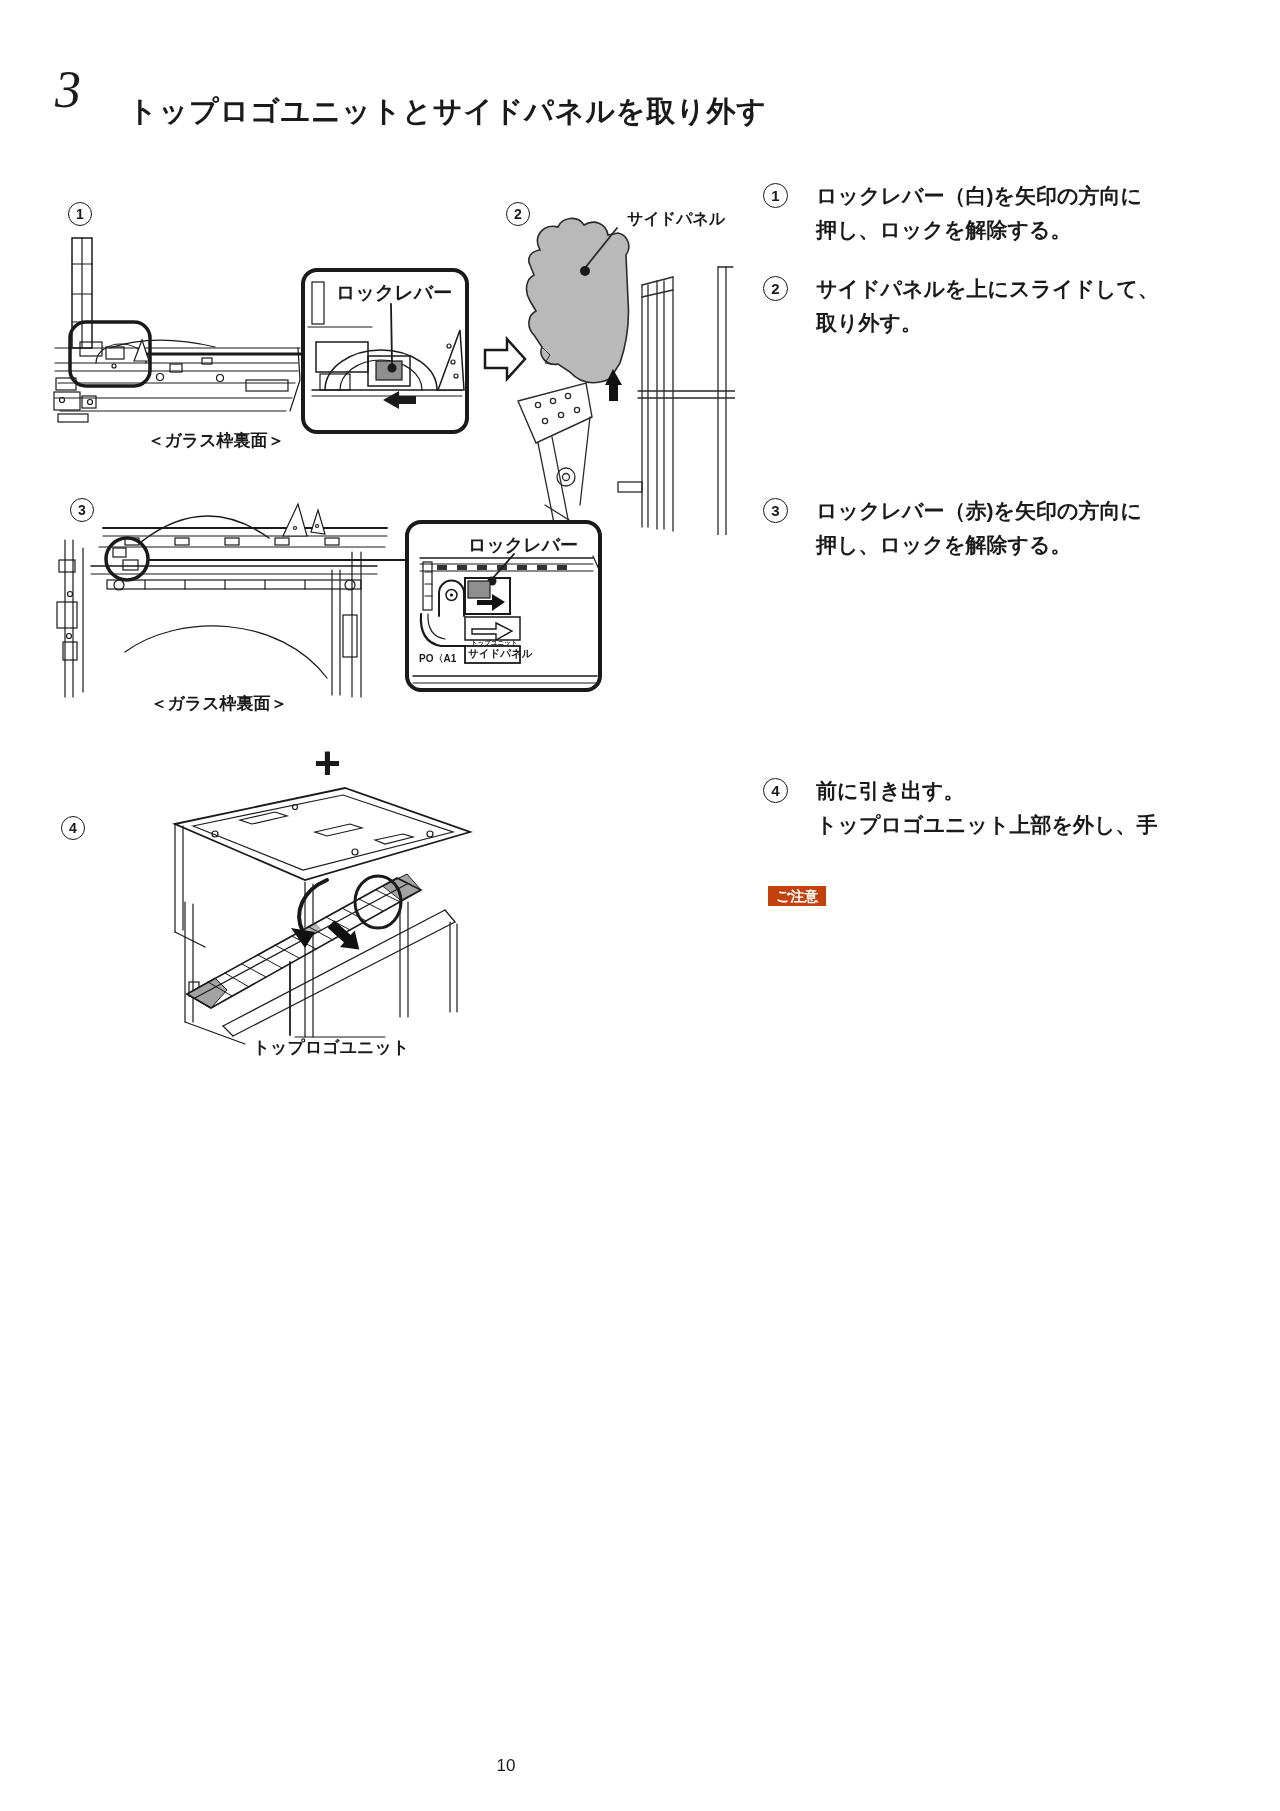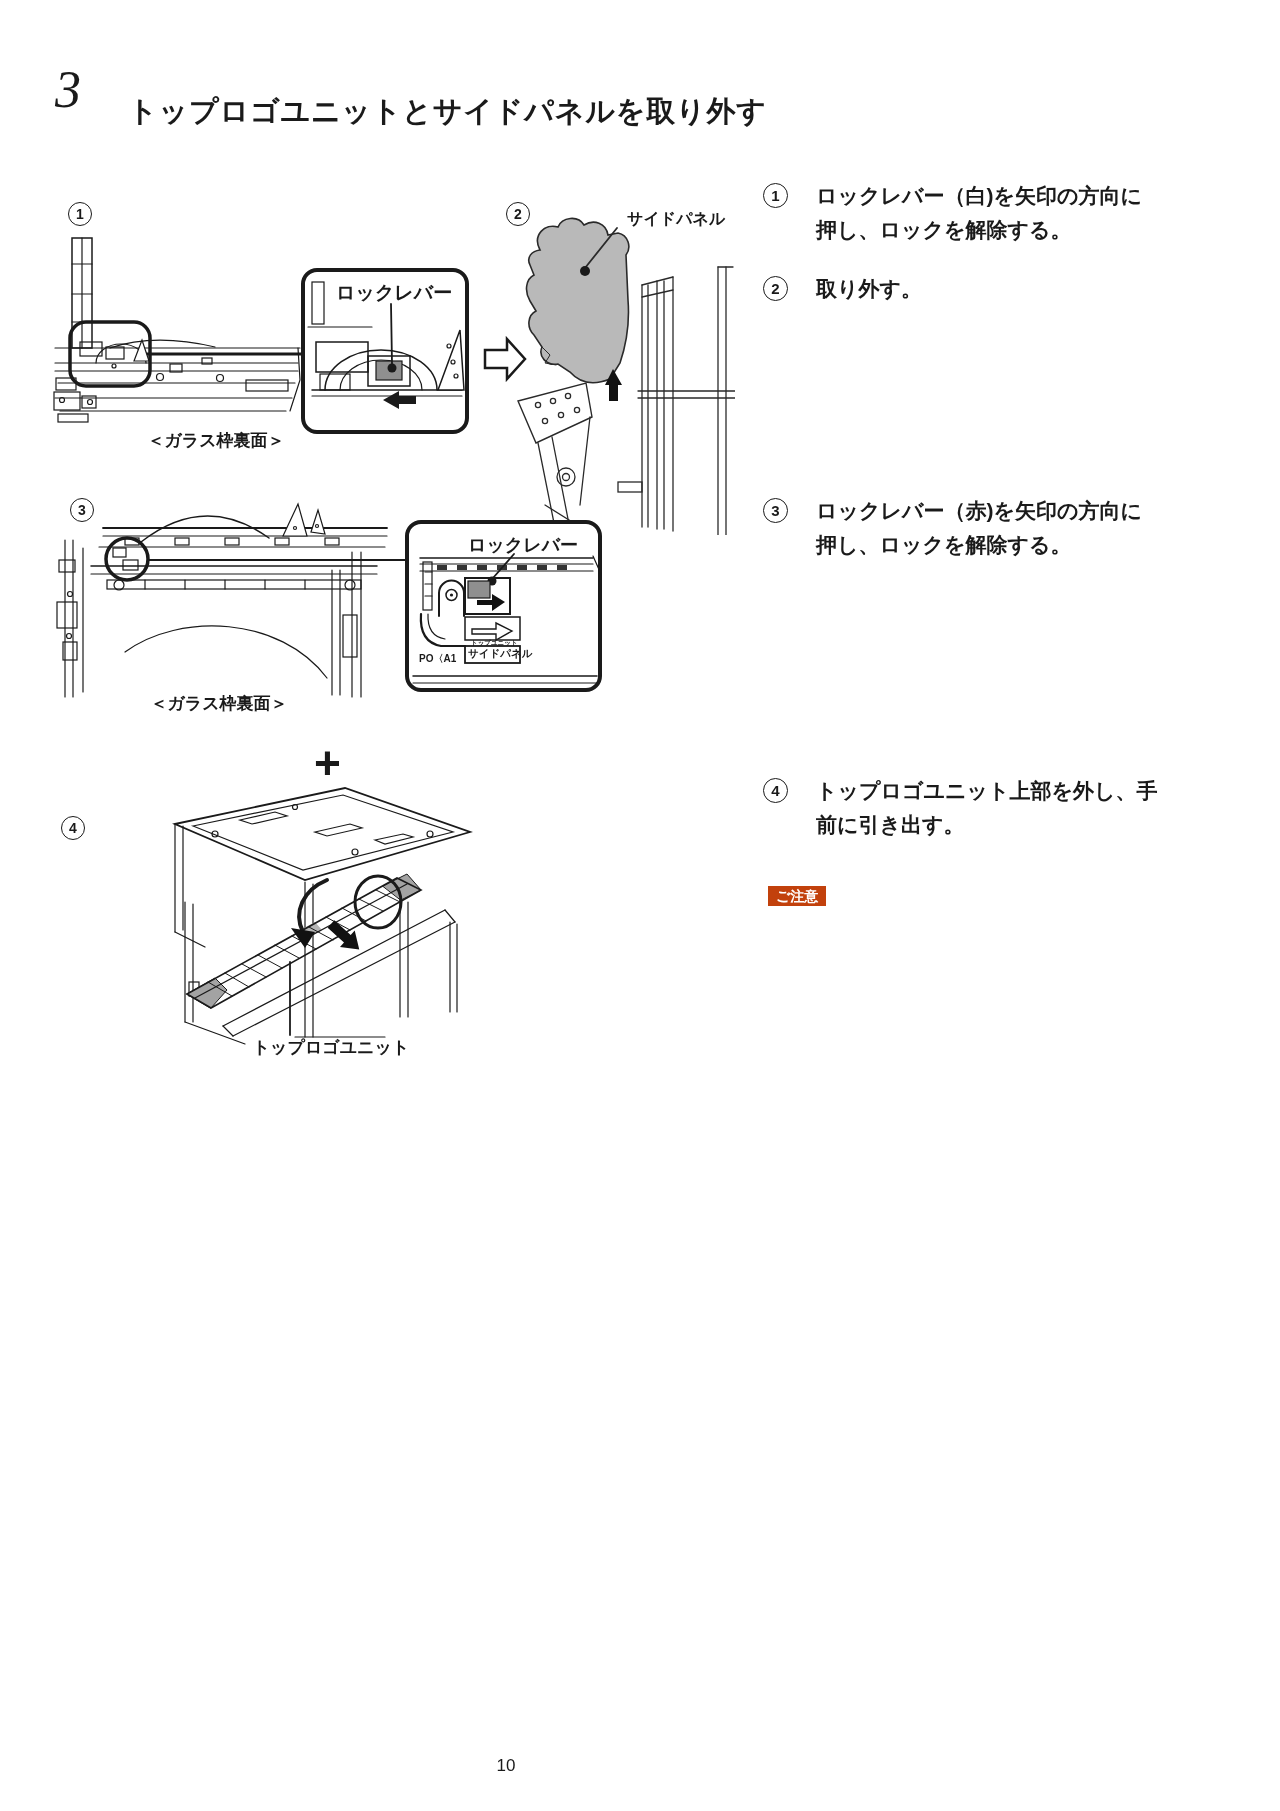--- a/index.html
+++ b/index.html
@@ -293,41 +293,42 @@
       <div>ロックレバー（白)を矢印の方向に</div>
       <div>押し、ロックを解除する。</div>
     </div>
   </div>
 
   <div class="instr" style="top:272px">
     <div class="num">
       <span>2</span>
     </div>
     <div class="txt">
+      <div>サイドパネルを上にスライドして、</div>
       <div>取り外す。</div>
     </div>
   </div>
 
   <div class="instr" style="top:494px">
     <div class="num">
       <span>3</span>
     </div>
     <div class="txt">
       <div>ロックレバー（赤)を矢印の方向に</div>
       <div>押し、ロックを解除する。</div>
     </div>
   </div>
 
   <div class="instr" style="top:774px">
     <div class="num">
       <span>4</span>
     </div>
     <div class="txt">
+      <div>前に引き出す。</div>
       <div>トップロゴユニット上部を外し、手</div>
-      <div>前に引き出す。</div>
     </div>
   </div>
 
   <div class="note-badge">ご注意</div>
 
   <div class="page-num">10</div>
 
 </div>
 
 </body></html>

